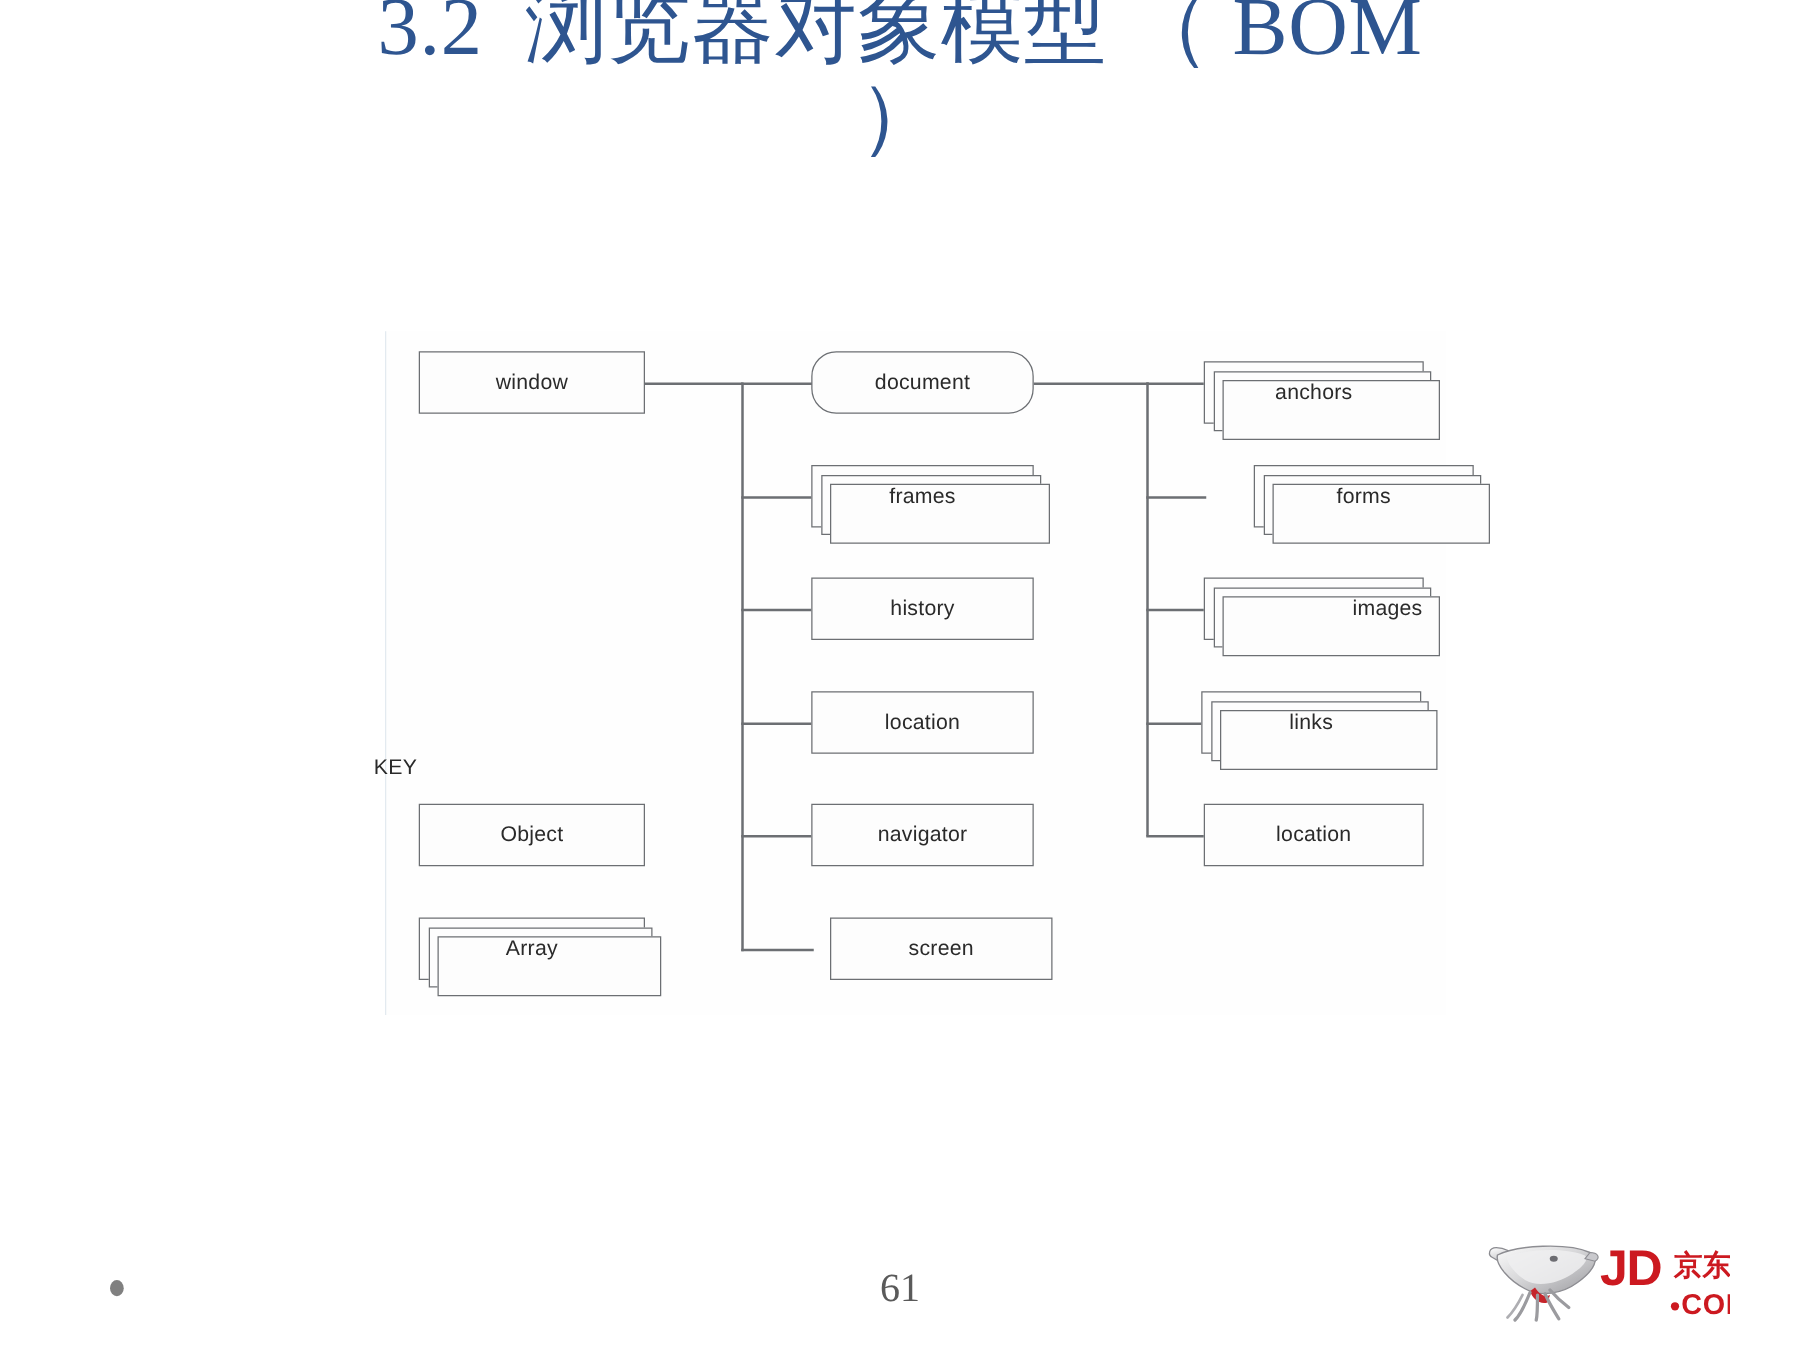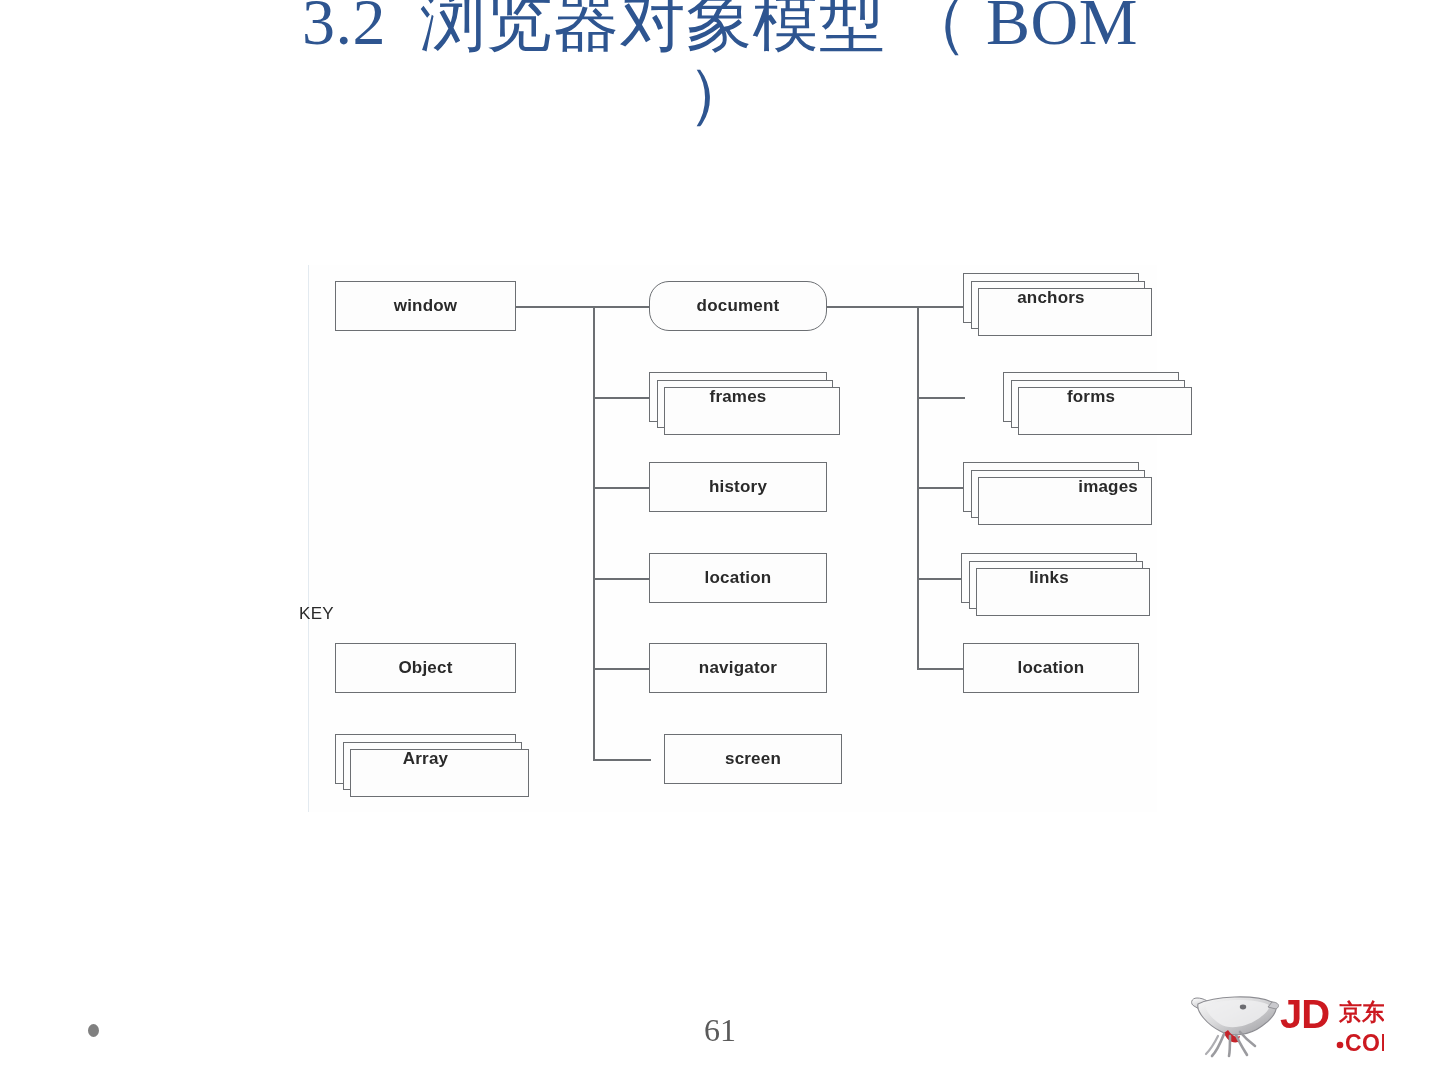--- a/index.html
+++ b/index.html
@@ -54,21 +54,21 @@
     border: 1.6px solid #6c6f73;
     display: flex;
     align-items: center;
     justify-content: center;
     color: #2a2a2a;
     font-size: 17px;
     font-family: "Liberation Sans", sans-serif;
     letter-spacing: 0.2px;
     z-index: 5;
   }
-  .node .lbl { pointer-events: none; font-weight: bold; }
+  .node .lbl { pointer-events: none; }
 
   
   .stack::before,
   .stack::after {
     content: "";
     position: absolute;
     box-sizing: border-box;
     background: #fdfdfd;
     border: 1.6px solid #6c6f73;
     z-index: -1;
@@ -180,21 +180,21 @@
     </div>
 
     <div class="node" style="left:340px; top:378px; width:178px; height:50px;">
       <span class="lbl">navigator</span>
     </div>
 
     <div class="node" style="left:355px; top:469px; width:178px; height:50px;">
       <span class="lbl">screen</span>
     </div>
 
-    <div class="node stack" style="left:654px; top:8px; width:176px; height:50px;">
+    <div class="node stack" style="left:654px; top:24px; width:176px; height:50px;">
       <span class="lbl">anchors</span>
     </div>
 
     <div class="node stack" style="left:654px; top:107px; width:176px; height:50px;margin-left:40px;">
       <span class="lbl">forms</span>
     </div>
 
     <div class="node stack" style="left:654px; top:197px; width:176px; height:50px;justify-content:flex-end;">
       <span class="lbl">images</span>
     </div>

